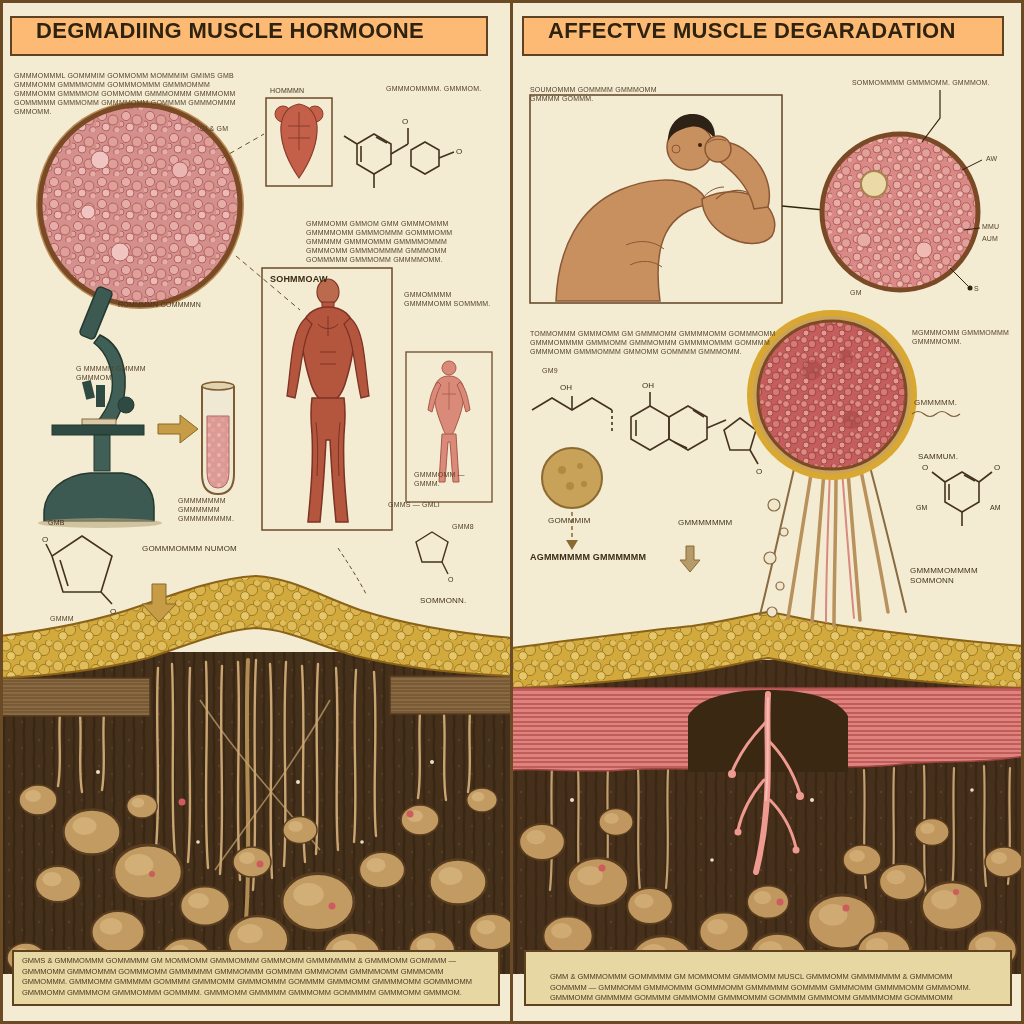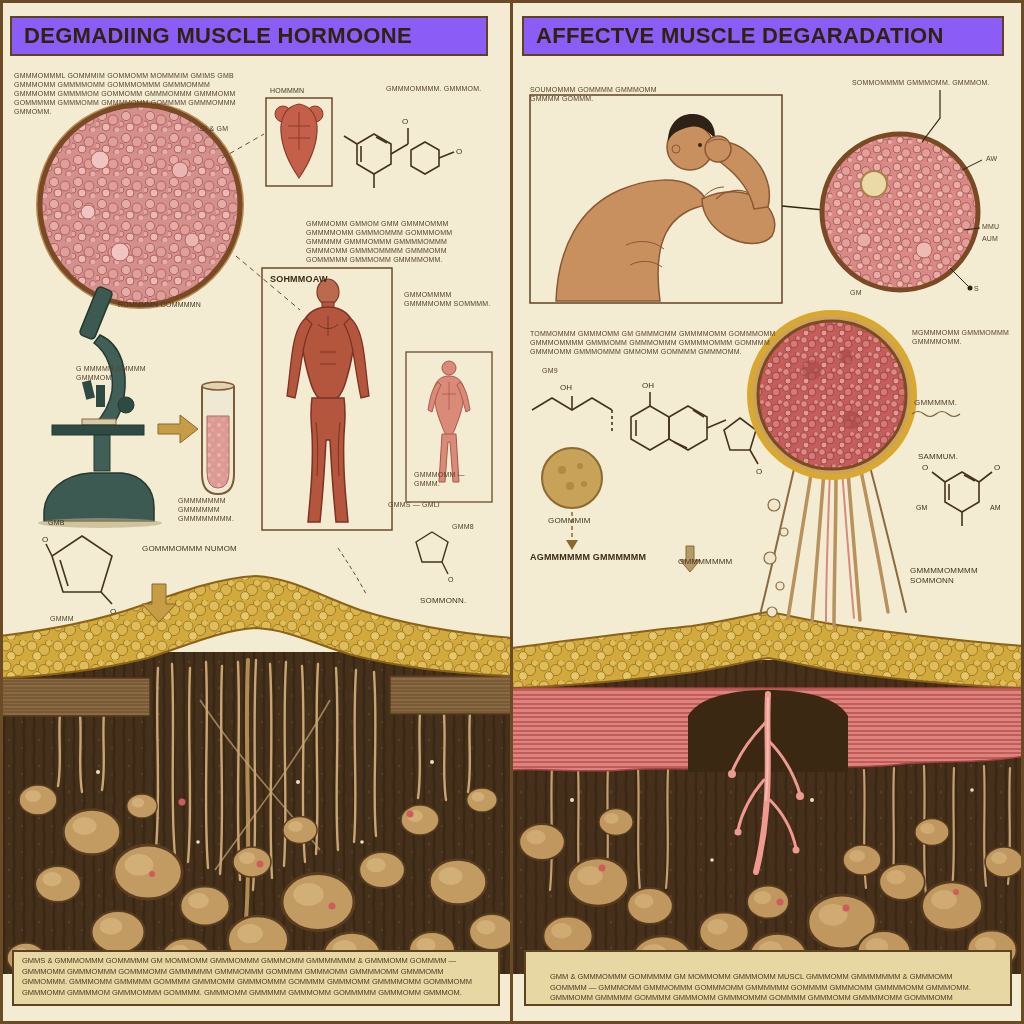--- a/index.html
+++ b/index.html
@@ -3,21 +3,21 @@
 <meta charset="utf-8">
 <style>
   html,body{margin:0;padding:0;background:#d8cfb4}
   #stage{position:relative;width:1024px;height:1024px;background:#f3ecd2;font-family:"Liberation Sans",sans-serif;overflow:hidden}
   #frame{position:absolute;inset:0;border:3px solid #6b4a26;pointer-events:none;z-index:60}
   .divider{position:absolute;left:510px;top:0;width:3px;height:1024px;background:#6b4a26;z-index:55}
   .panel{position:absolute;top:0;width:512px;height:1024px}
   #panel-left{left:0}
   #panel-right{left:512px}
   .art{position:absolute;left:0;top:0;width:512px;height:1024px;z-index:5}
-  .title-box{position:absolute;background:#8b5cf6;border:2px solid #5f4222;display:flex;align-items:center;padding:0 12px;z-index:30;box-sizing:border-box}
+  .title-box{position:absolute;background:#fdba74;border:2px solid #5f4222;display:flex;padding:0 24px;z-index:30;box-sizing:border-box}
   .title-box h1{font-size:22px;font-weight:bold;color:#2f2310;letter-spacing:.3px;margin:0;white-space:nowrap}
   .lbl{position:absolute;color:#55412a;z-index:30;line-height:1.3;letter-spacing:.2px}
   .t7{font-size:7px}
   .t8{font-size:8px}
   .b{font-weight:normal;color:#43311c}
   .t9{font-size:9px;font-weight:bold;color:#3a2a14}
   .caption-box{position:absolute;background:#e7d7a2;border:2px solid #5f4222;padding:4px 8px;z-index:30;color:#4a3822;font-size:7.5px;line-height:1.4;box-sizing:border-box;overflow:hidden}
   svg text{font-family:"Liberation Sans",sans-serif;fill:#3c2c18}
 </style>
 </head>
@@ -472,21 +472,21 @@
     <div class="lbl t7" style="left:470px;top:222px">MMU</div>
     <div class="lbl t7" style="left:470px;top:234px">AUM</div>
     <div class="lbl t7" style="left:462px;top:284px">S</div>
     <div class="lbl t7" style="left:338px;top:288px">GM</div>
     <p class="lbl t7" style="left:18px;top:322px;width:248px">TOMMOMMM GMMMOMM GM GMMMOMM GMMMMOMM GOMMMOMM GMMMOMMMM GMMMOMM GMMMOMMM GMMMMOMMM GOMMMM GMMMOMM GMMMOMMM GMMOMM GOMMMM GMMMOMM.</p>
     <div class="lbl t7" style="left:400px;top:328px;width:100px">MGMMMOMM GMMMOMMM GMMMMOMM.</div>
     <div class="lbl t8" style="left:402px;top:398px">GMMMMM.</div>
     <div class="lbl t7" style="left:30px;top:366px">GM9</div>
     <div class="lbl t8 b" style="left:36px;top:516px;width:60px">GOMMMIM</div>
     <div class="lbl t9" style="left:18px;top:552px;width:120px">AGMMMMMM GMMMMMM</div>
-    <div class="lbl t8 b" style="left:166px;top:557px">GMMMMMMM</div>
+    <div class="lbl t8 b" style="left:166px;top:518px">GMMMMMMM</div>
     <div class="lbl t8 b" style="left:406px;top:452px">SAMMUM.</div>
     <div class="lbl t8 b" style="left:398px;top:566px;width:100px">GMMMMOMMMM SOMMONN</div>
 
     <footer class="caption-box" style="left:12px;top:950px;width:488px;height:56px">
       <p style="margin:16px">GMM &amp; GMMMOMMM GOMMMMM GM MOMMOMM GMMMOMM MUSCL GMMMOMM GMMMMMMM &amp; GMMMOMM GOMMMM — GMMMOMM GMMMOMMM GOMMMOMM GMMMMMM GOMMMM GMMMOMM GMMMMOMM GMMMOMM. GMMMOMM GMMMMM GOMMMM GMMMOMM GMMMOMMM GOMMMM GMMMOMM GMMMMOMM GOMMMOMM GMMMOMM GMMMMOM GMMMOMMM. GMMMOMM GMMMMM GMMMOMM GOMMMMM GMMMOM GMMMOMM.</p>
     </footer>
   </section>
 </div>
 
 </body></html>

